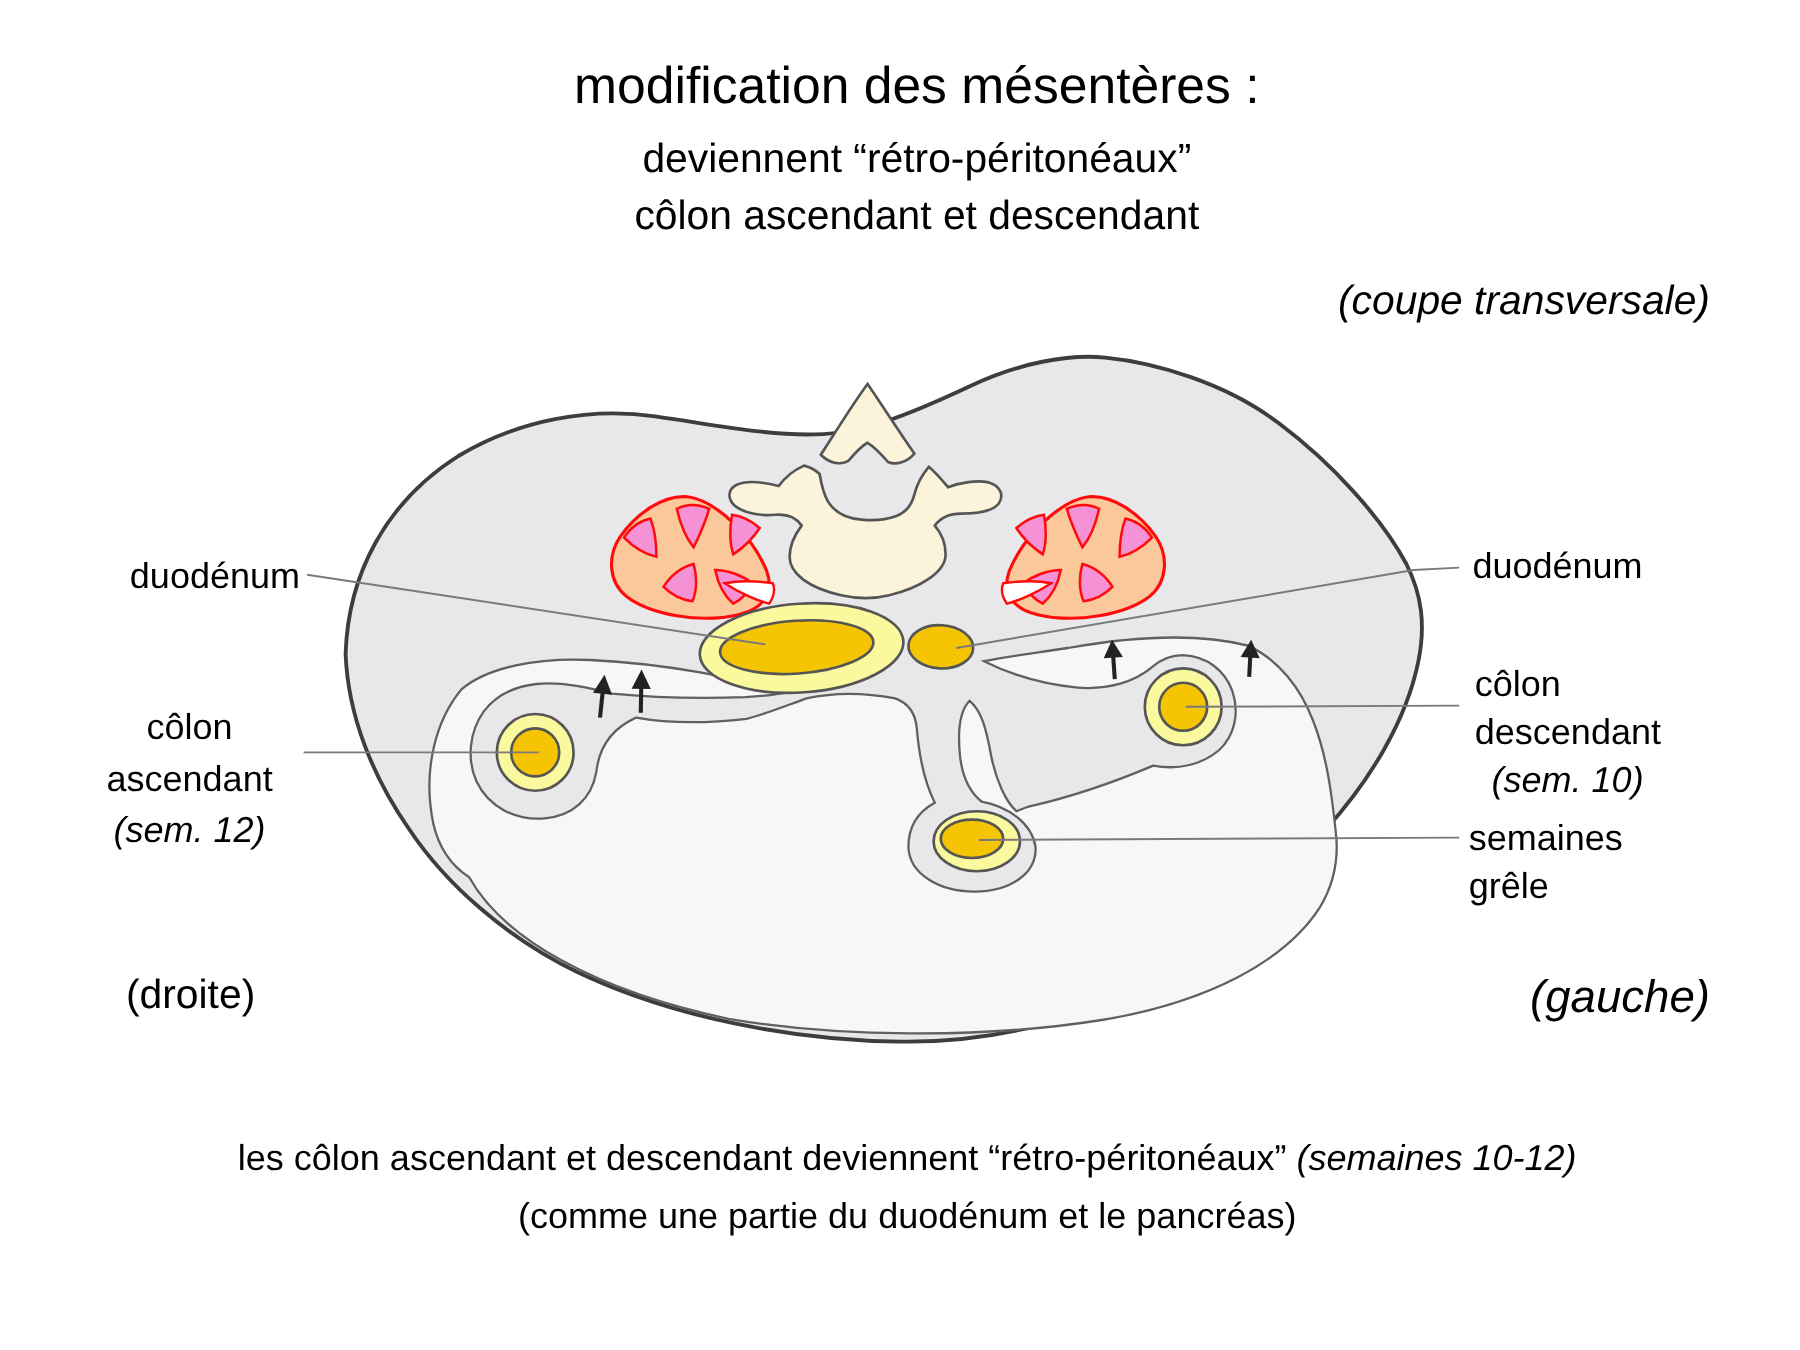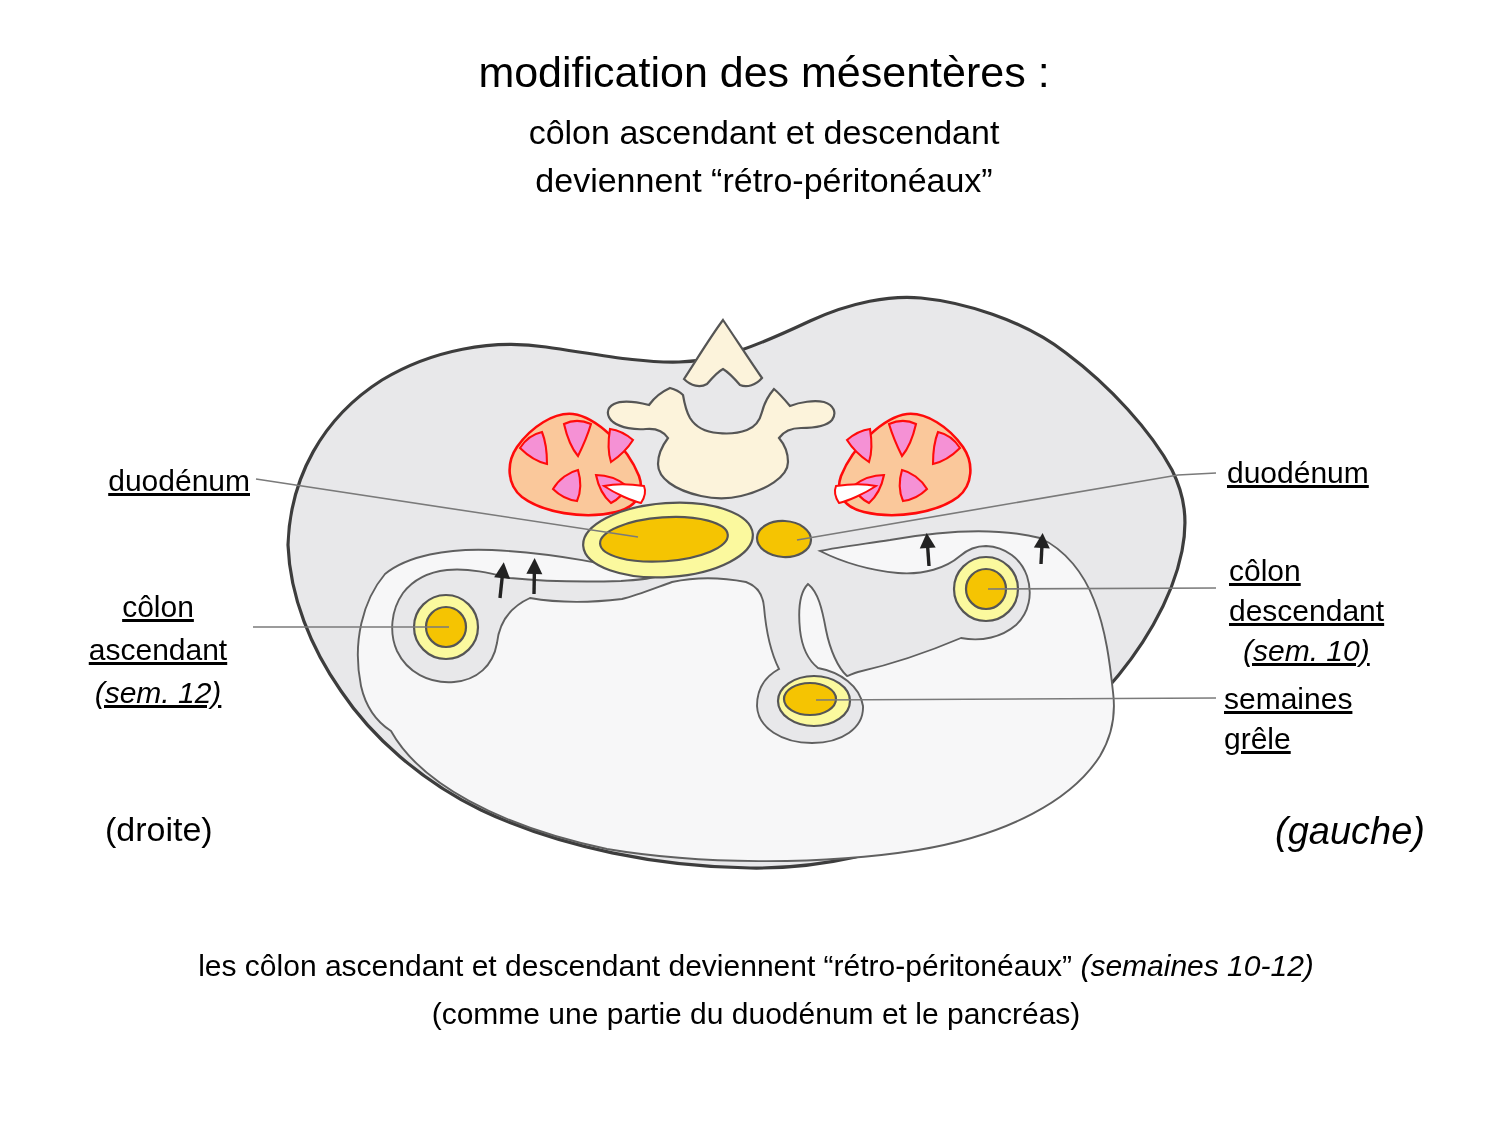--- a/index.html
+++ b/index.html
@@ -10,21 +10,21 @@
     font-family:"Liberation Sans", sans-serif;
     color:var(--text_black,#000);
     overflow:hidden;
   }
   .stage svg{position:absolute;left:0;top:0;}
   .txt{position:absolute;white-space:nowrap;}
   .title-block{position:absolute;left:44px;top:46px;width:1440px;text-align:center;}
   .title-l1{font-size:43px;line-height:1.25;margin-bottom:8px;}
   .title-l23{font-size:34px;line-height:1.42;}
   .view-note{left:1100px;top:232px;width:340px;text-align:center;font-size:34px;font-style:italic;position:absolute;}
-  .lbl{font-size:30px;line-height:1.42;text-decoration:underline;}
+  .lbl{font-size:30px;line-height:1.42;}
   .it{font-style:italic;}
   .lbl-duodenum{left:60px;top:460px;width:190px;text-align:right;}
   .lbl-colon-asc{left:58px;top:585px;width:200px;text-align:center;line-height:43px;}
   .lbl-droite{left:105px;top:810px;font-size:34px;}
   .lbl-pancreas{left:1227px;top:452px;}
   .lbl-colon-desc{left:1229px;top:551px;line-height:40px;}
   .lbl-colon-desc .ind{padding-left:14px;}
   .lbl-intestin{left:1224px;top:679px;line-height:40px;}
   .lbl-gauche{left:1275px;top:810px;font-size:38px;font-style:italic;}
   .caption{position:absolute;left:36px;top:942px;width:1440px;text-align:center;font-size:30px;line-height:48px;}
@@ -158,24 +158,25 @@
       </g>
       <g transform="translate(1041,564) rotate(3)">
         <line class="arrow-shaft" x1="0" y1="0" x2="0" y2="-20"></line>
         <polygon class="arrow-head" points="0,-31 -8,-16 8,-16"></polygon>
       </g>
     </g>
   </svg>
 
   <div class="title-block">
     <div class="title-l1">modification des mésentères :</div>
+    <div class="title-l23">deviennent “rétro-péritonéaux”</div>
     <div class="title-l23">côlon ascendant et descendant</div>
-    <div class="title-l23">deviennent “rétro-péritonéaux”</div>
-  </div>
-
+  </div>
+
+  <div class="view-note">(coupe transversale)</div>
 
   <div class="txt lbl lbl-duodenum">duodénum</div>
 
   <div class="txt lbl lbl-colon-asc">
     <div>côlon</div>
     <div>ascendant</div>
     <div class="it">(sem. 12)</div>
   </div>
 
   <div class="txt lbl-droite">(droite)</div>

